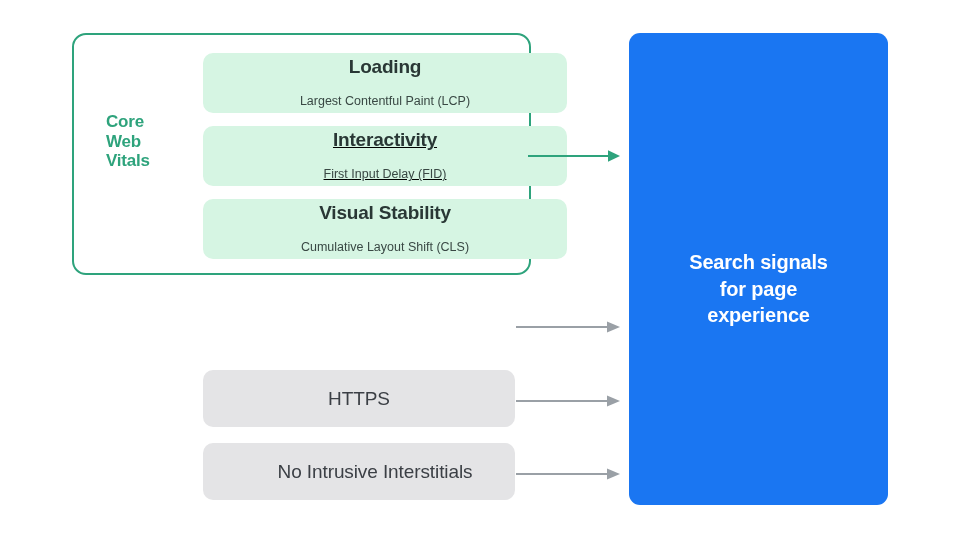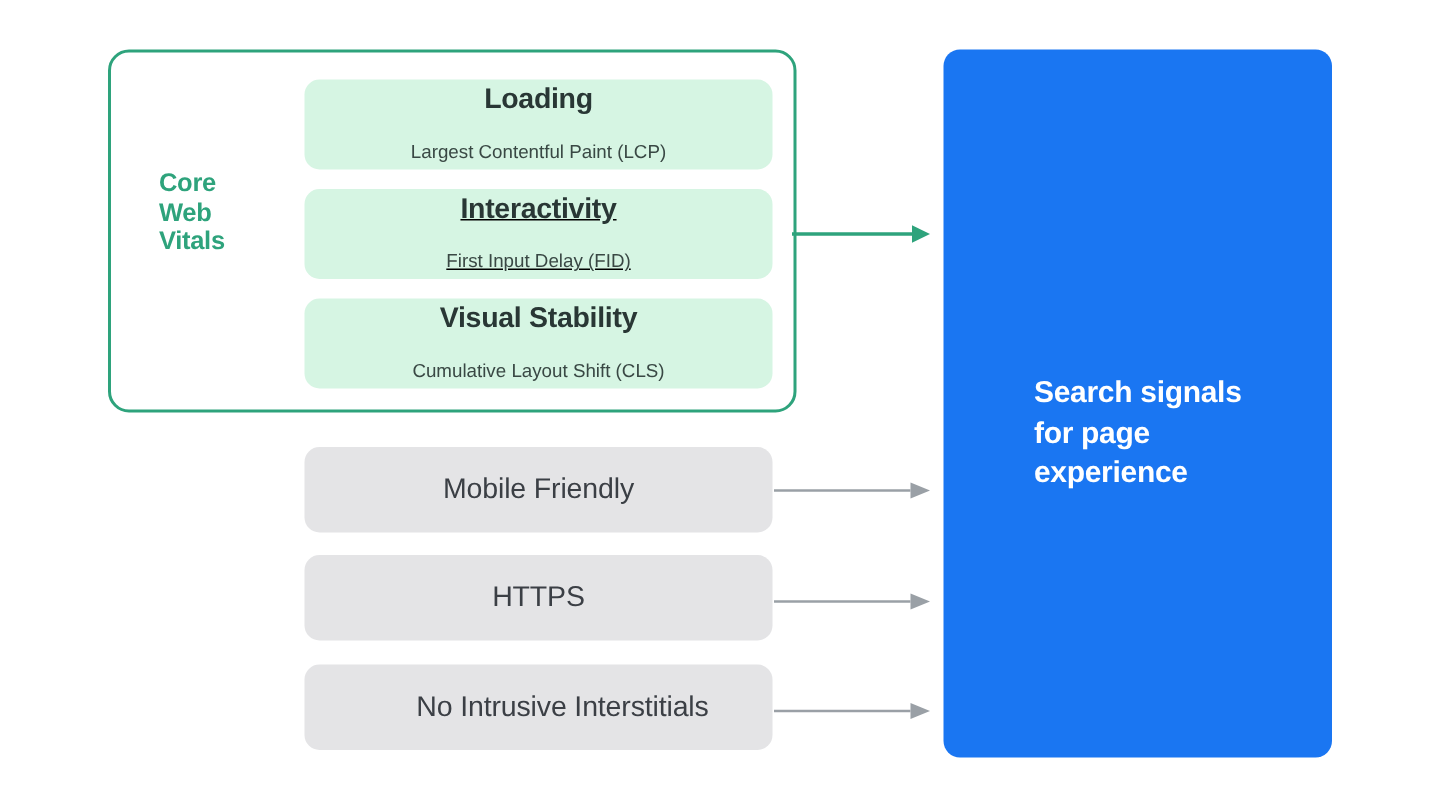--- a/index.html
+++ b/index.html
@@ -43,21 +43,21 @@
     line-height: 1.16;
     letter-spacing: -0.2px;
     text-align: left;
     white-space: pre-line;
   }
 
   
   .metric-card {
     position: absolute;
     left: 203px;
-    width: 312px;
+    width: 364px;
     height: 60px;
     background: #d6f5e3;
     border-radius: 10px;
     display: flex;
     flex-direction: column;
     align-items: center;
     justify-content: center;
     box-sizing: border-box;
   }
   .metric-card .m-title {
@@ -124,21 +124,21 @@
     display: flex;
     align-items: center;
     justify-content: center;
   }
   .blue-panel .bp-text {
     color: #ffffff;
     font-size: 20px;
     font-weight: bold;
     line-height: 1.33;
     letter-spacing: -0.2px;
-    text-align: left;
+    text-align: center;
     white-space: pre-line;
     padding: 0 18px;
     margin-top: 40px;
   }
 </style>
 </head>
 <body>
 
 <div id="canvas">
 
@@ -156,23 +156,20 @@
   <div class="metric-card metric-1">
     <div class="m-title">Interactivity</div>
     <div class="m-sub">First Input Delay (FID)</div>
   </div>
 
   <div class="metric-card metric-2">
     <div class="m-title">Visual Stability</div>
     <div class="m-sub">Cumulative Layout Shift (CLS)</div>
   </div>
 
-  <div class="signal-card signal-0">
-    <div class="s-title">Mobile Friendly</div>
-  </div>
 
   <div class="signal-card signal-1">
     <div class="s-title">HTTPS</div>
   </div>
 
   <div class="signal-card signal-2">
     <div class="s-title">No Intrusive Interstitials</div>
   </div>
 
   <svg class="arrow-svg arrow-green" width="94" height="20" viewBox="0 0 94 20">

